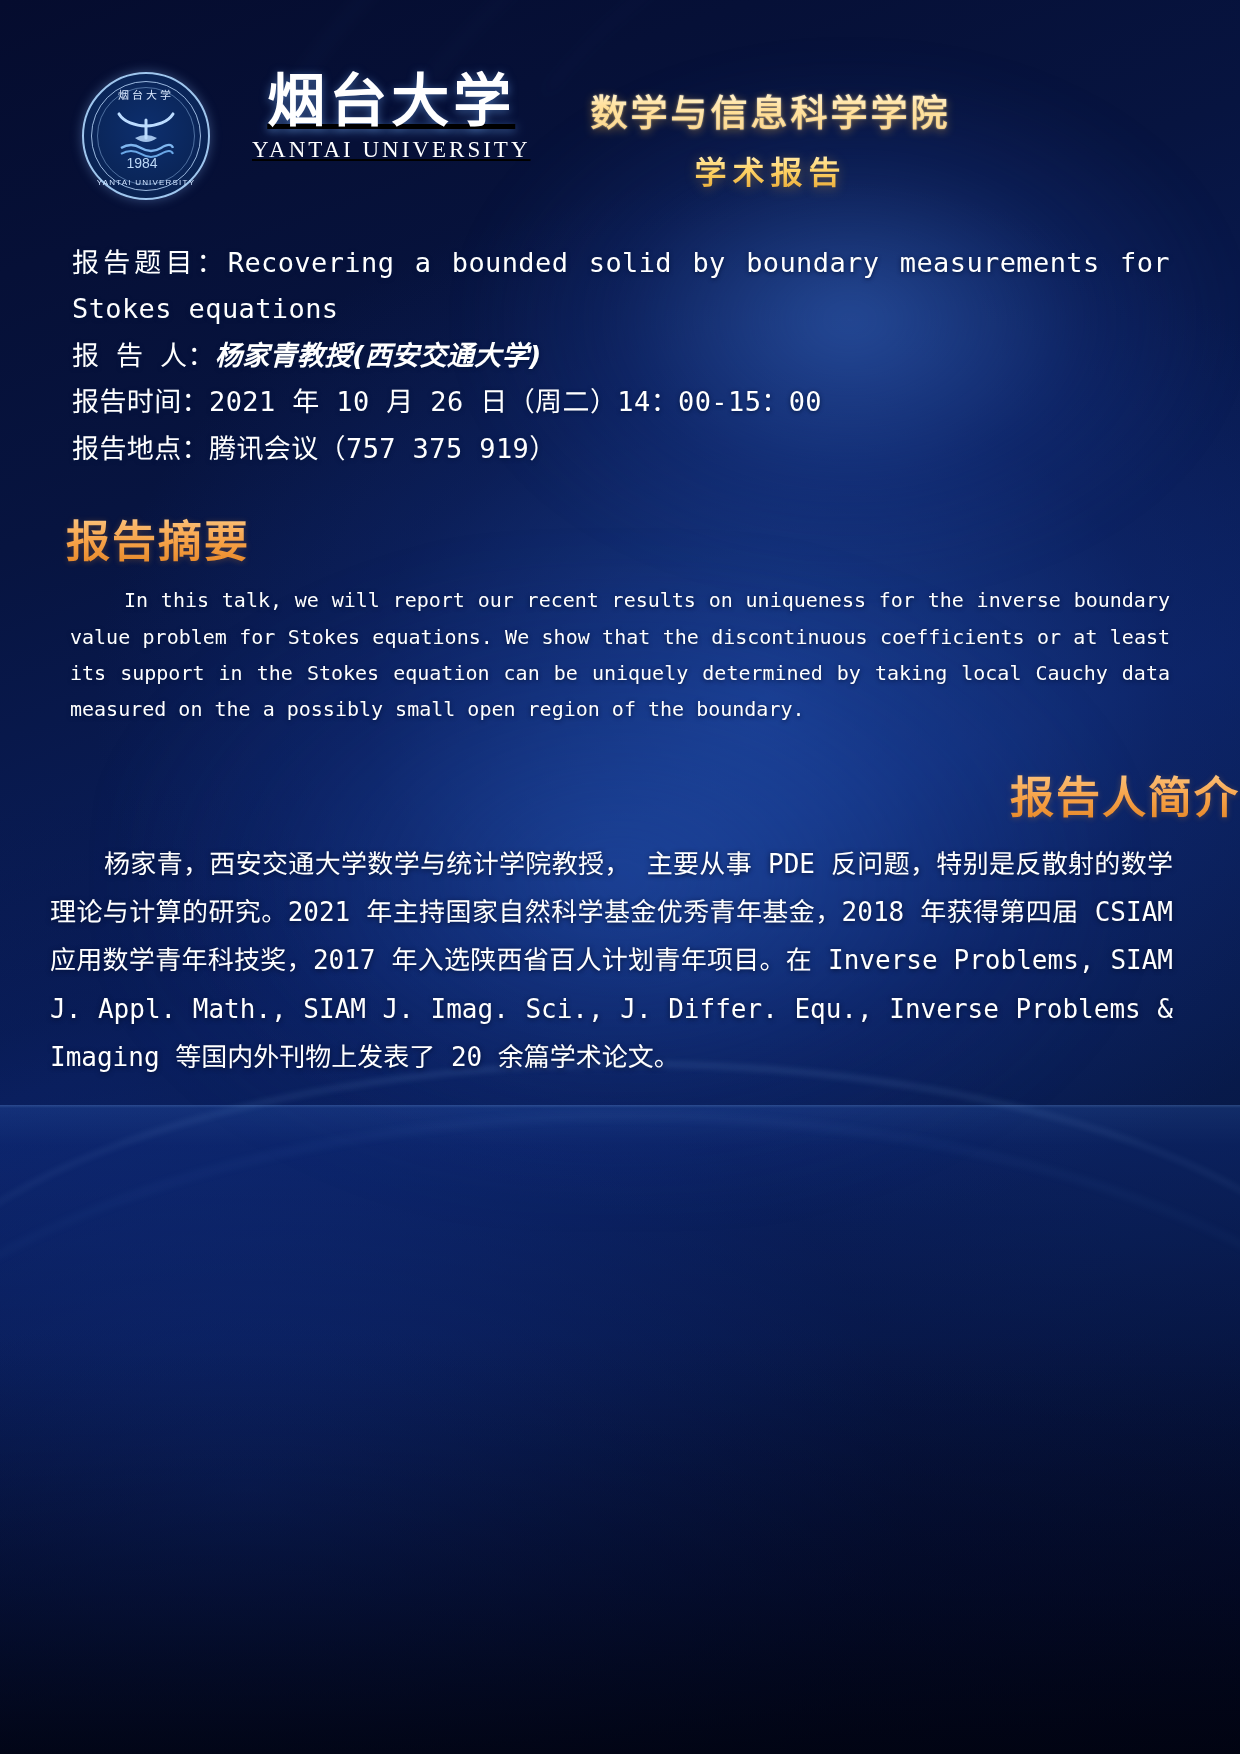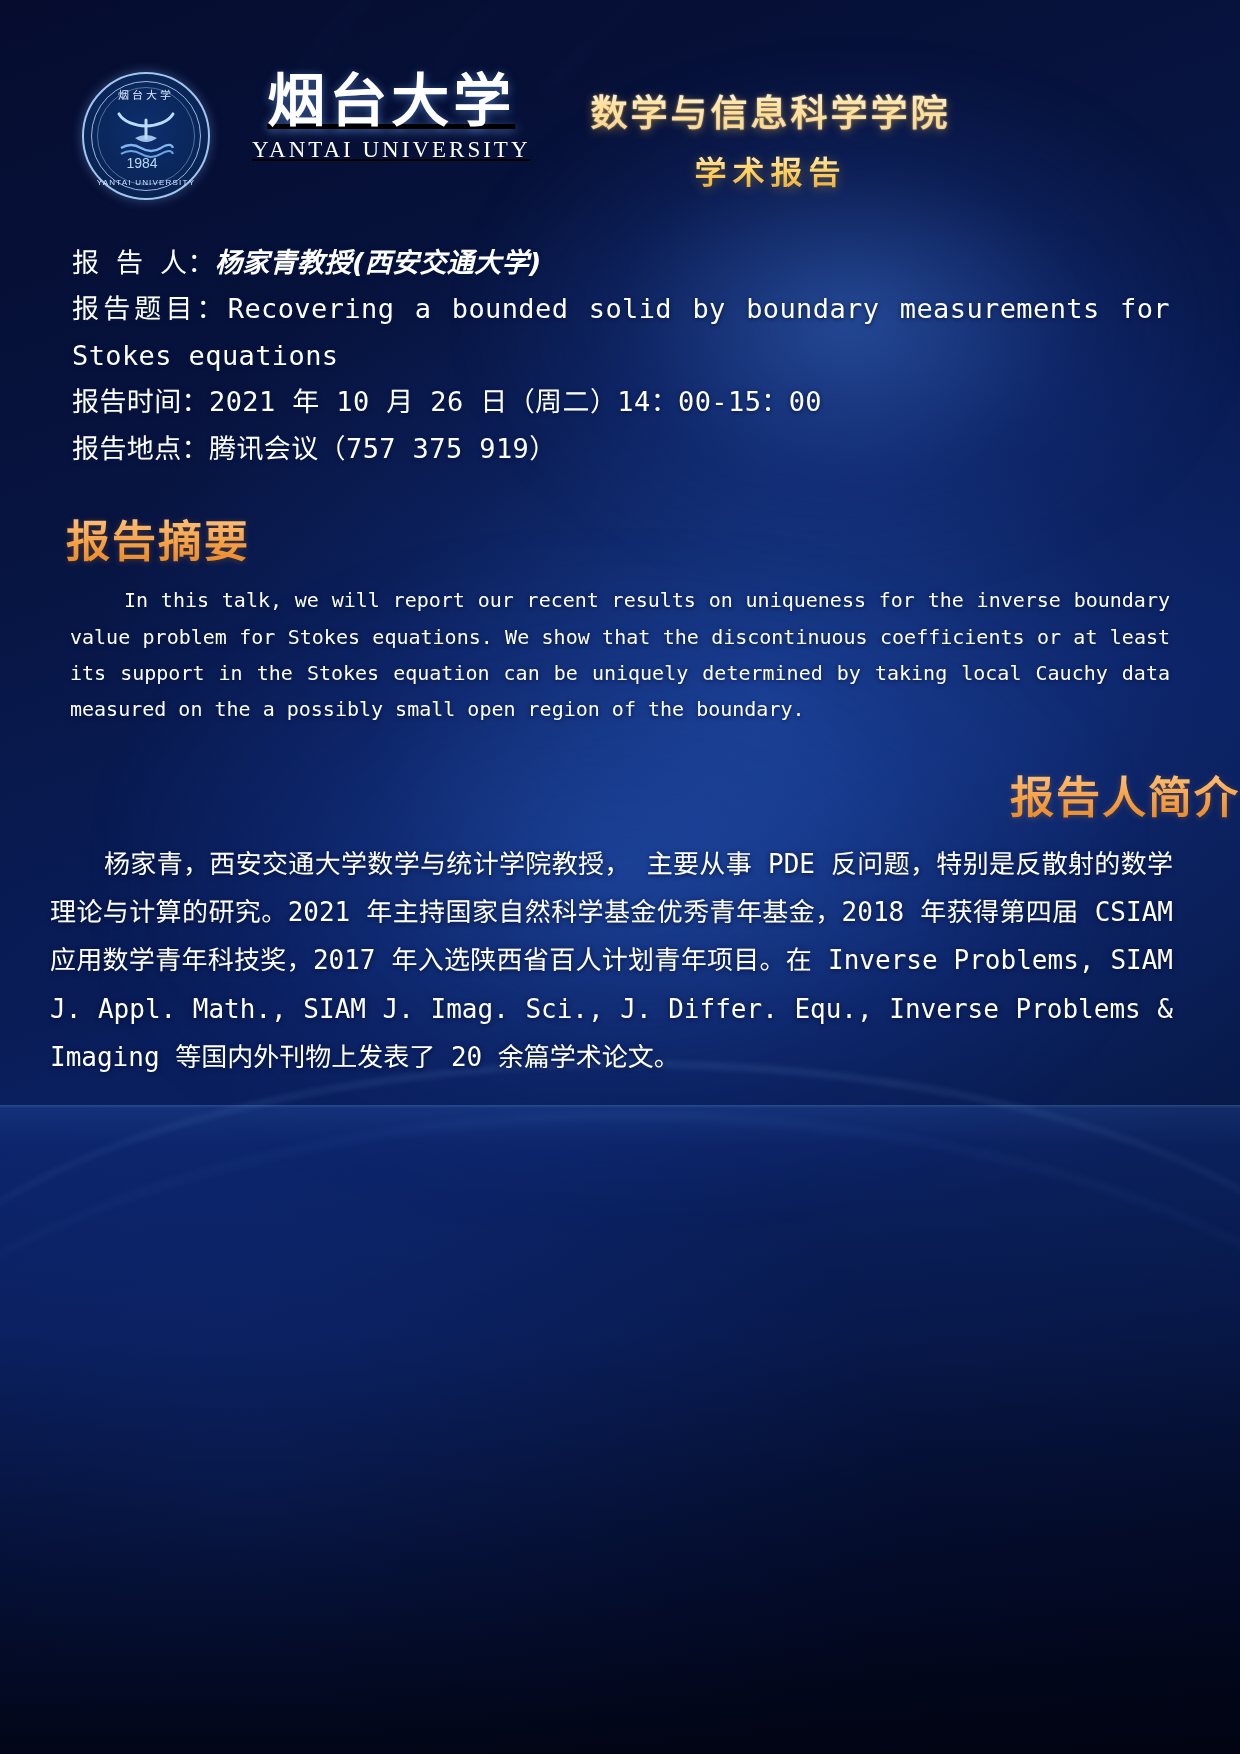--- a/index.html
+++ b/index.html
@@ -329,26 +329,26 @@
         </div>
       </div>
 
       <div class="title-block">
         <div class="dept">数学与信息科学学院</div>
         <div class="report-word">学术报告</div>
       </div>
     </div>
 
     <div class="info">
+      <div class="info-line info-title-line">
+        <span>报告题目：</span><span>Recovering a bounded solid by boundary measurements for Stokes equations</span>
+      </div>
       <div class="info-line">
         <span>报 告 人：</span><span class="speaker-name">杨家青教授(西安交通大学)</span>
       </div>
-      <div class="info-line info-title-line">
-        <span>报告题目：</span><span>Recovering a bounded solid by boundary measurements for Stokes equations</span>
-      </div>
       <div class="info-line">
         <span>报告时间：</span><span>2021 年 10 月 26 日（周二）14：00-15：00</span>
       </div>
       <div class="info-line">
         <span>报告地点：</span><span>腾讯会议（757 375 919）</span>
       </div>
     </div>
 
     <div class="section-head">报告摘要</div>
     <div class="abstract">In this talk, we will report our recent results on uniqueness for the inverse boundary value problem for Stokes equations. We show that the discontinuous coefficients or at least its support in the Stokes equation can be uniquely determined by taking local Cauchy data measured on the a possibly small open region of the boundary.</div>

